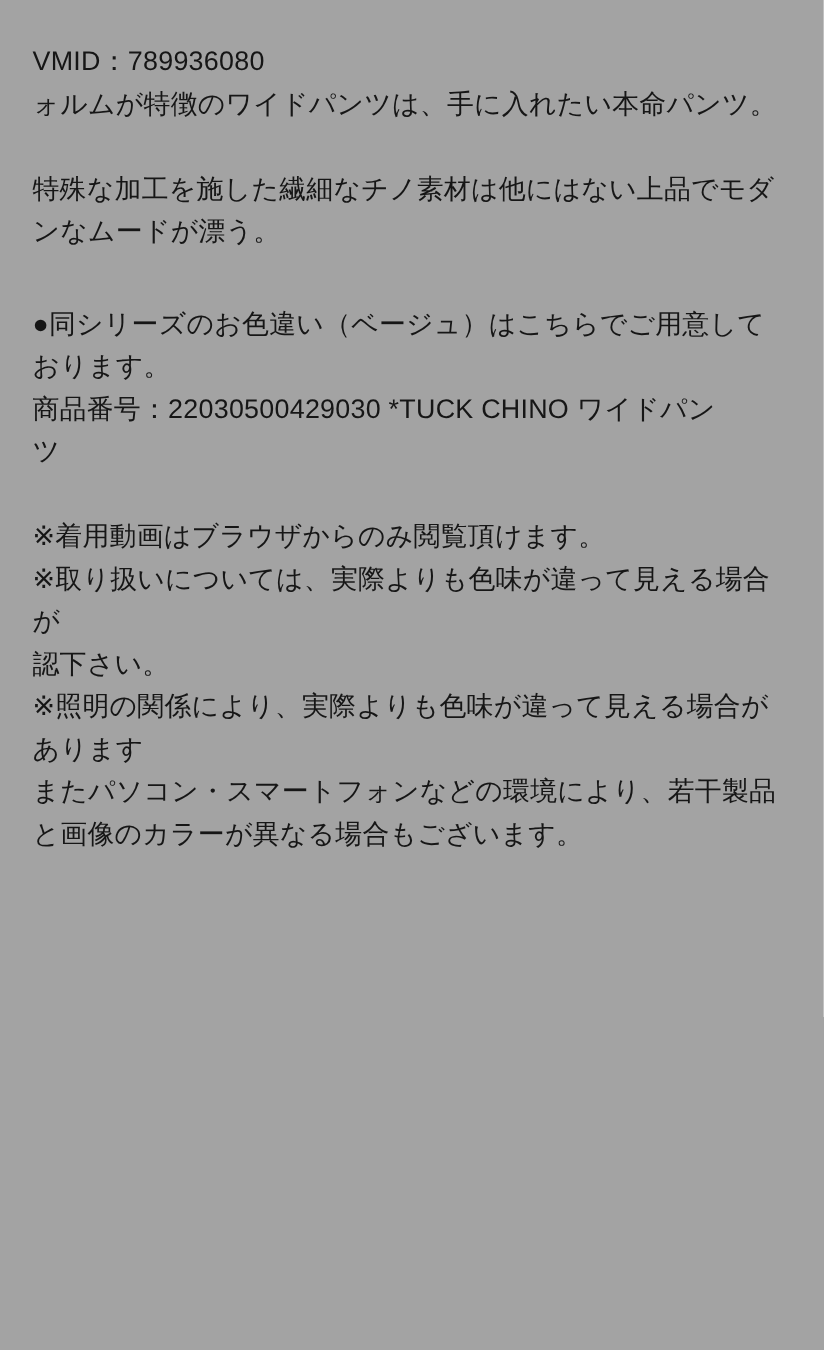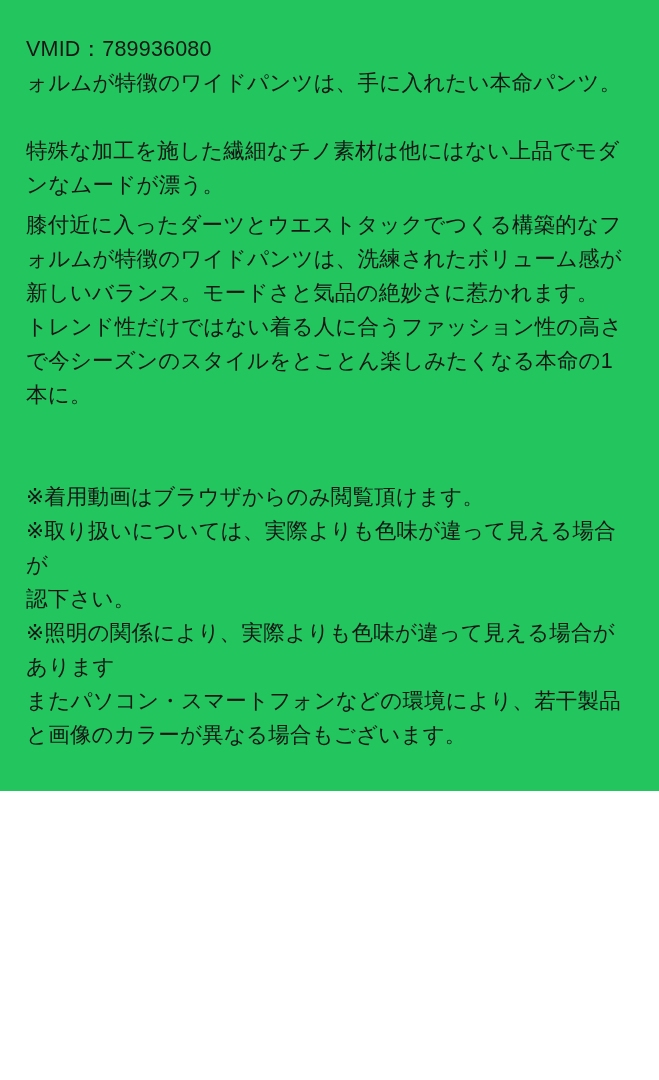--- a/index.html
+++ b/index.html
@@ -10,23 +10,23 @@
   body {
     width: 659px;
     height: 1080px;
     overflow: hidden;
     font-family: "Liberation Sans", "DejaVu Sans", sans-serif;
     color: #1a1a1a;
   }
   #page {
     box-sizing: border-box;
     width: 659px;
-    height: 791px;
+    height: 1080px;
     padding: 32px 26px 0 26px;
-    background: #22c55e;
+    background: #a3a3a3;
   }
   .block {
     margin: 0;
   }
   .line {
     font-size: 21.5px;
     line-height: 34px;
     letter-spacing: 0.2px;
     white-space: pre-wrap;
     word-break: break-word;
@@ -52,31 +52,29 @@
 
   <div class="gap"></div>
 
   <div class="block">
     <div class="line">特殊な加工を施した繊細なチノ素材は他にはない上品でモダ</div>
     <div class="line">ンなムードが漂う。</div>
   </div>
 
   <div class="gap-small"></div>
 
-  <div class="block">
-    <div class="line">膝付近に入ったダーツとウエストタックでつくる構築的なフ</div>
-    <div class="line">ォルムが特徴のワイドパンツは、洗練されたボリューム感が</div>
-    <div class="line">新しいバランス。モードさと気品の絶妙さに惹かれます。</div>
-    <div class="line">トレンド性だけではない着る人に合うファッション性の高さ</div>
-    <div class="line">で今シーズンのスタイルをとことん楽しみたくなる本命の1</div>
-    <div class="line">本に。</div>
-  </div>
 
   <div class="gap"></div>
 
+  <div class="block">
+    <div class="line">●同シリーズのお色違い（ベージュ）はこちらでご用意して</div>
+    <div class="line">おります。</div>
+    <div class="line">商品番号：22030500429030 *TUCK CHINO ワイドパン</div>
+    <div class="line">ツ</div>
+  </div>
 
   <div class="gap"></div>
 
   <div class="block">
     <div class="line">※着用動画はブラウザからのみ閲覧頂けます。</div>
     <div class="line">※取り扱いについては、実際よりも色味が違って見える場合が</div>
     <div class="line">認下さい。</div>
     <div class="line">※照明の関係により、実際よりも色味が違って見える場合が</div>
     <div class="line">あります</div>
     <div class="line">またパソコン・スマートフォンなどの環境により、若干製品</div>

